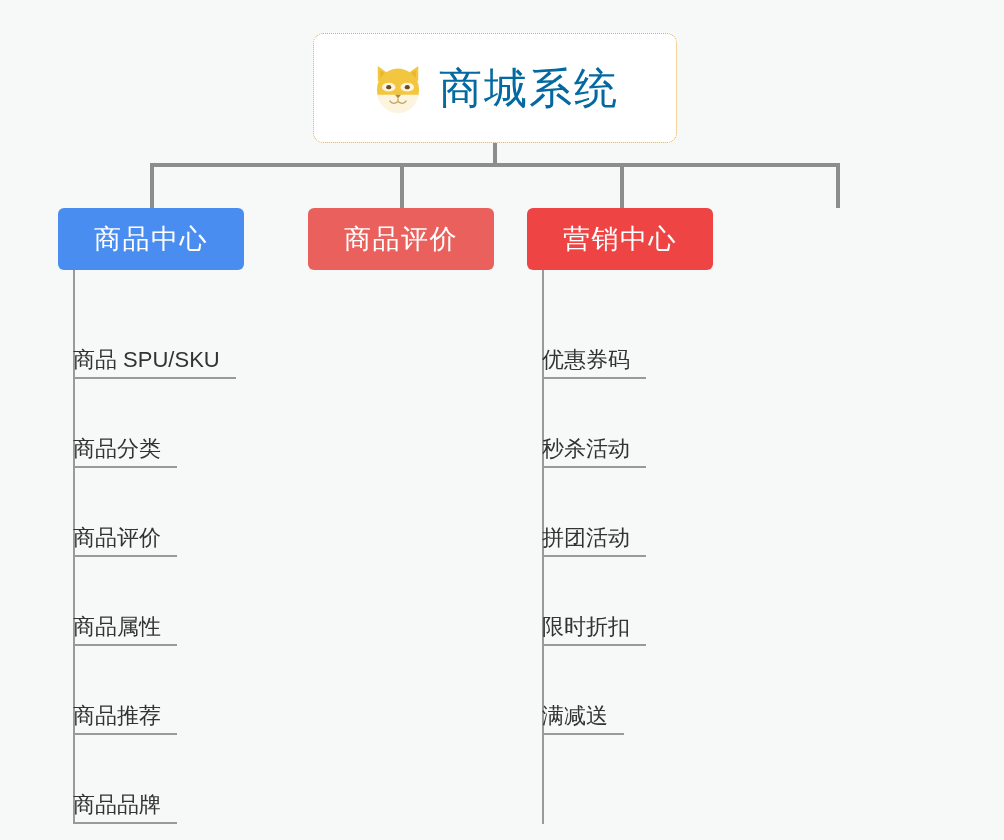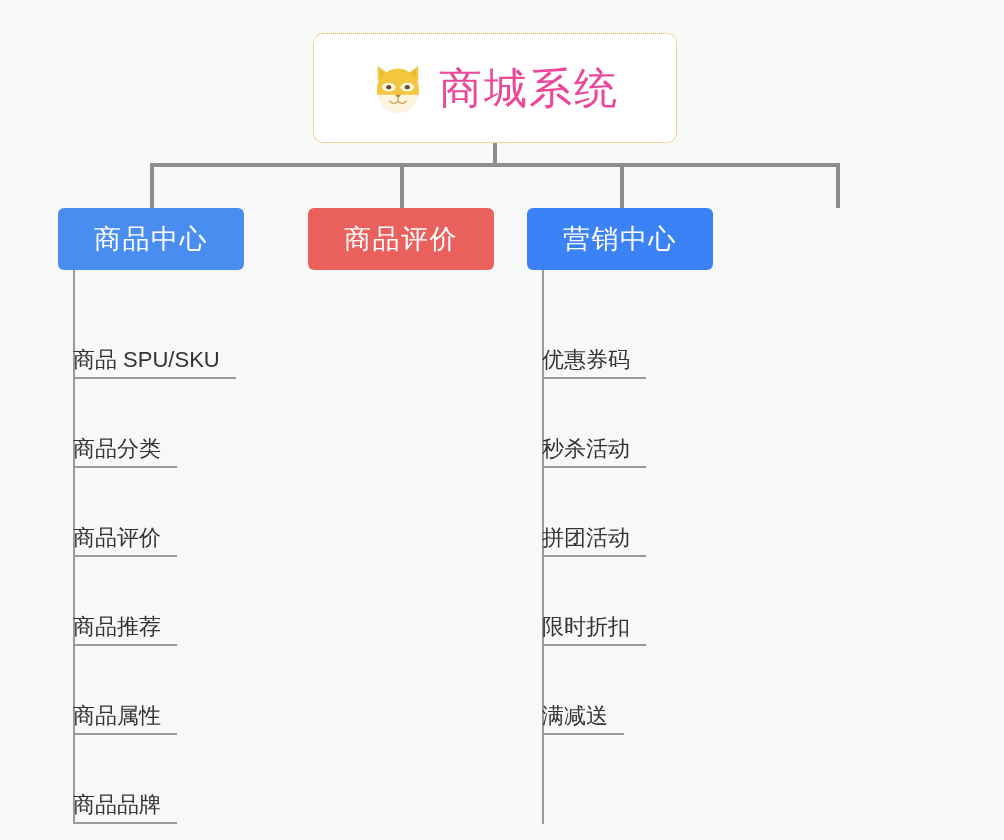--- a/index.html
+++ b/index.html
@@ -150,21 +150,21 @@
       <ellipse cx="43" cy="31" rx="8" ry="5.2" fill="#fdf4e0"></ellipse>
       <ellipse cx="21" cy="31" rx="3" ry="2.6" fill="#6b4a1d"></ellipse>
       <ellipse cx="43" cy="31" rx="3" ry="2.6" fill="#6b4a1d"></ellipse>
 
       <path d="M28.5 40 L35.5 40 L32 44.5 Z" fill="#b58836"></path>
 
       <path d="M32 44.5 L32 48" stroke="#c9a253" stroke-width="1.6" fill="none"></path>
       <path d="M32 48 Q26 53 22 47" stroke="#c9a253" stroke-width="1.6" fill="none"></path>
       <path d="M32 48 Q38 53 42 47" stroke="#c9a253" stroke-width="1.6" fill="none"></path>
     </svg>
-    <span class="root-title" style="color: #ec4899;">商城系统</span>
+    <span class="root-title" style="color: #0369a1;">商城系统</span>
   </div>
 
   <div class="conn-root-stem"></div>
   <div class="conn-hbar"></div>
   <div class="conn-drop" style="left:150px;"></div>
   <div class="conn-drop" style="left:400px;"></div>
   <div class="conn-drop" style="left:620px;"></div>
   <div class="conn-drop" style="left:836px;"></div>
 
   <div class="column" style="left:58px;">
@@ -176,39 +176,39 @@
       <div class="leaf">
           <span class="leaf-label">商品 SPU/SKU</span>
         </div>
       <div class="leaf">
           <span class="leaf-label">商品分类</span>
         </div>
       <div class="leaf">
           <span class="leaf-label">商品评价</span>
         </div>
       <div class="leaf">
+          <span class="leaf-label">商品属性</span>
+        </div>
+      <div class="leaf">
           <span class="leaf-label">商品推荐</span>
-        </div>
-      <div class="leaf">
-          <span class="leaf-label">商品属性</span>
         </div>
       <div class="leaf">
           <span class="leaf-label">商品品牌</span>
         </div>
     </div>
   </div>
 
   <div class="column" style="left:308px;">
     <div class="cat-box" style="background: rgb(233, 96, 92);">
       <span>商品评价</span>
     </div>
   </div>
 
   <div class="column" style="left:527px;">
-    <div class="cat-box" style="background: #3b82f6;">
+    <div class="cat-box" style="background: #ef4444;">
       <span>营销中心</span>
     </div>
     <div class="leaf-list">
       <div class="spine" style="height: 554px;"></div>
       <div class="leaf">
           <span class="leaf-label">优惠券码</span>
         </div>
       <div class="leaf">
           <span class="leaf-label">秒杀活动</span>
         </div>

